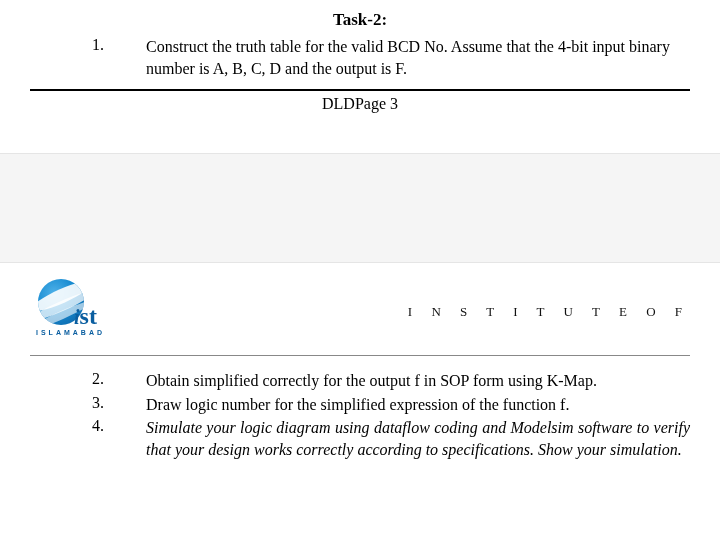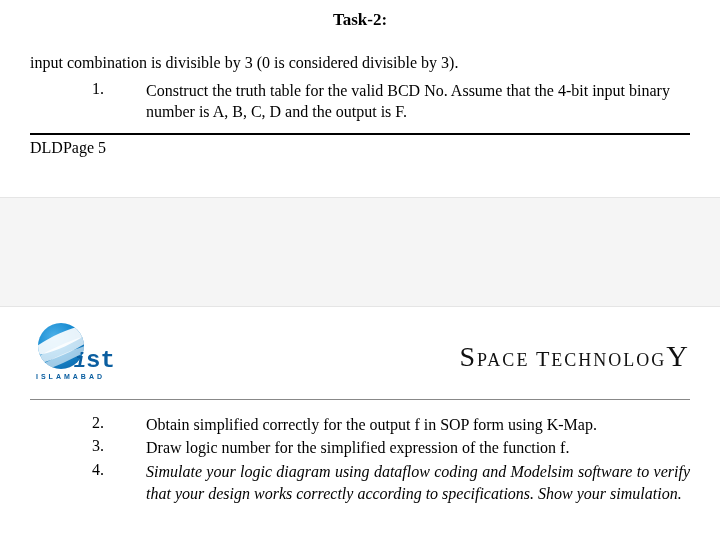--- a/index.html
+++ b/index.html
@@ -13,21 +13,21 @@
     position: relative;
     overflow: hidden;
   }
   .page1 {
     padding: 10px 30px 0 30px;
   }
   .title {
     text-align: center;
     font-weight: bold;
     font-size: 17px;
-    margin-bottom: 22px;
+    margin-bottom: 6px;
   }
   .para {
     line-height: 1.35;
     margin-bottom: 2px;
   }
   .list {
     padding-left: 62px;
     margin-top: 6px;
   }
   .list-row {
@@ -44,21 +44,21 @@
   }
   .justify { text-align: justify; font-style: italic; }
   .divider {
     border: none;
     height: 2px;
     background: #000;
     margin-top: 10px;
   }
   .footer-row {
     display: flex;
-    justify-content: flex-start;
+    justify-content: center;
     padding: 4px 0 0 0;
     font-size: 16px;
   }
   .page-gap {
     height: 110px;
     background: #f5f5f5;
     margin-top: 40px;
     border-top: 1px solid #e5e5e5;
     border-bottom: 1px solid #e5e5e5;
   }
@@ -93,21 +93,21 @@
     background: #fff;
     border-radius: 50%;
   }
   .s1 { width: 68px; height: 14px; top: 10px; left: -10px; transform: rotate(-24deg); opacity: 0.9; }
   .s2 { width: 68px; height: 10px; top: 22px; left: -10px; transform: rotate(-24deg); opacity: 0.75; }
   .s3 { width: 68px; height: 8px;  top: 32px; left: -10px; transform: rotate(-24deg); opacity: 0.6; }
   .ist-text {
     position: absolute;
     left: 44px;
     top: 26px;
-    font-family: Liberation Mono, monospace;
+    font-family: Liberation Serif, serif;
     font-weight: bold;
     font-size: 24px;
     color: #0a5ea0;
     letter-spacing: 0;
   }
   .ist-text .i { font-style: italic; font-size: 20px; }
   .islamabad {
     position: absolute;
     left: 6px;
     top: 52px;
@@ -141,55 +141,52 @@
     height: 1px;
     background: #888;
     margin: 2px 0 14px 0;
   }
 </style>
 </head>
 <body>
 
 <div class="page1">
   <div class="title">Task-2:</div>
-  <div class="para">input combination is divisible by 3 (0 is considered divisible by 3).</div>
 
   <div class="list">
     <div class="list-row">
       <div class="list-num">1.</div>
       <div class="list-text">Construct the truth table for the valid BCD No. Assume that the 4-bit input binary number is A, B, C, D and the output is F.</div>
     </div>
   </div>
 
   <hr class="divider">
   <div class="footer-row">
     <span>DLD</span>
-    <span>Page 5</span>
+    <span>Page 3</span>
   </div>
 </div>
 
 <div class="page-gap"></div>
 
 <div class="page2">
 
   <div class="header-row">
     <div class="logo">
       <div class="globe">
         <div class="swoosh s1"></div>
         <div class="swoosh s2"></div>
         <div class="swoosh s3"></div>
       </div>
       <div class="ist-text"><span class="i">i</span>st</div>
       <div class="islamabad">ISLAMABAD</div>
     </div>
 
     <div class="inst-block">
-      <div class="inst-line2">
-        <span class="capS">S</span><span>PACE </span><span class="capT">T</span><span>ECHNOLOG</span><span class="capY">Y</span>
-      </div>
+      <div class="inst-line1">I N S T I T U T E  O F</div>
     </div>
   </div>
 
   <hr class="thin-rule">
 
   <div class="list">
     <div class="list-row">
       <div class="list-num">2.</div>
       <div class="list-text">Obtain simplified correctly for the output f in SOP form using K-Map.</div>
     </div>

